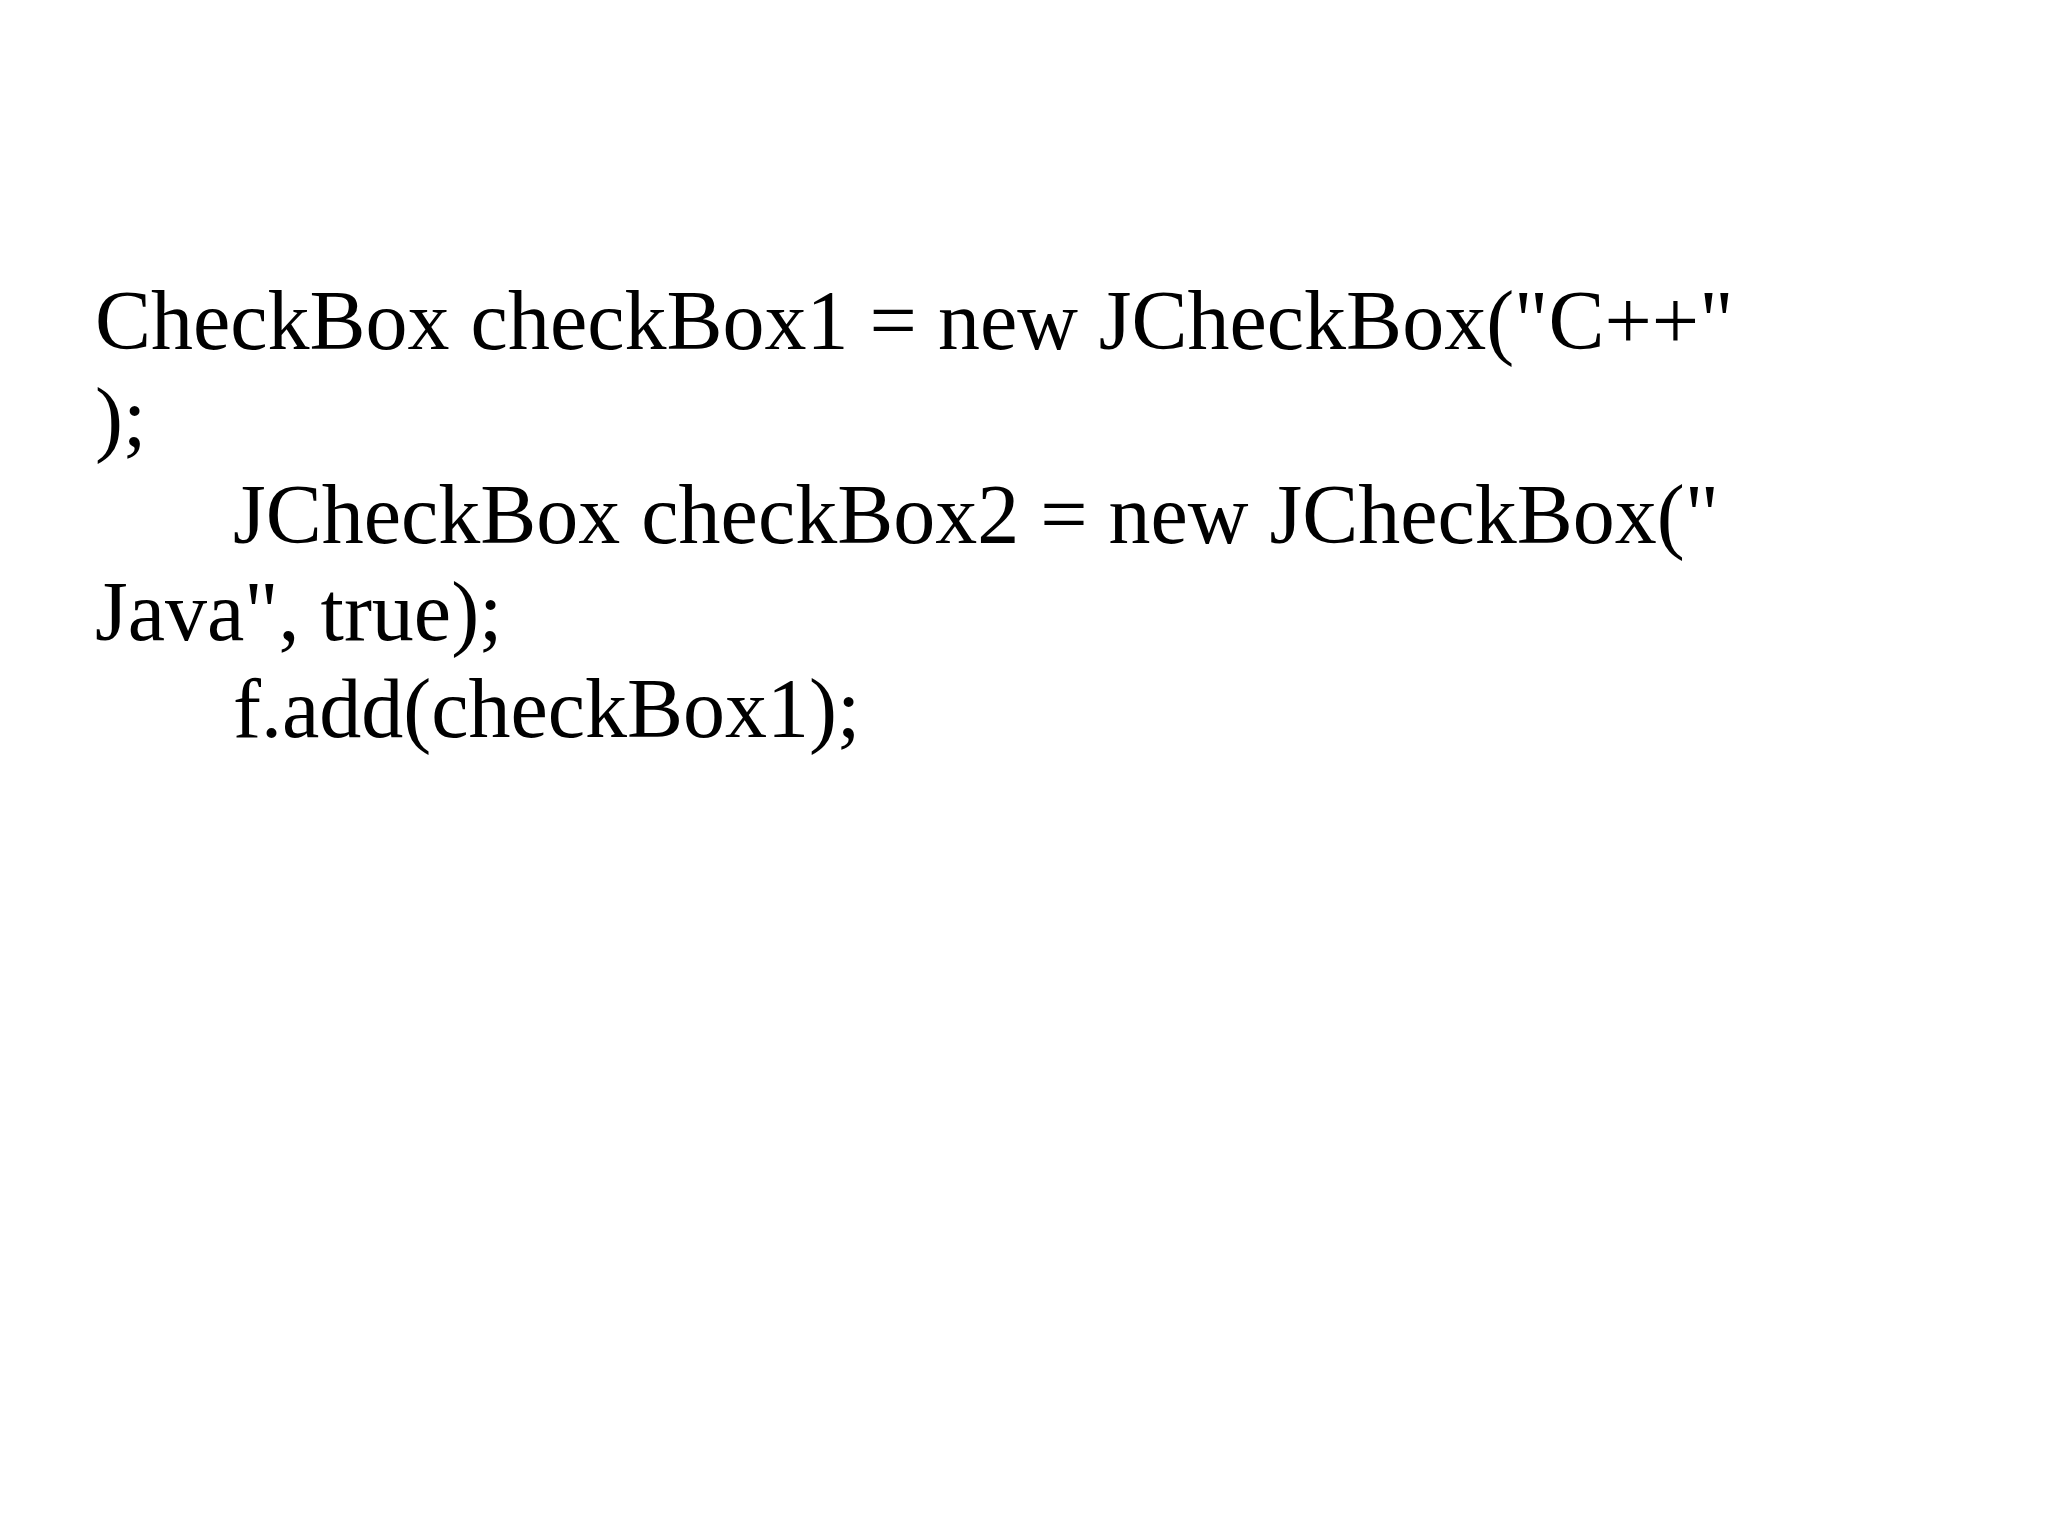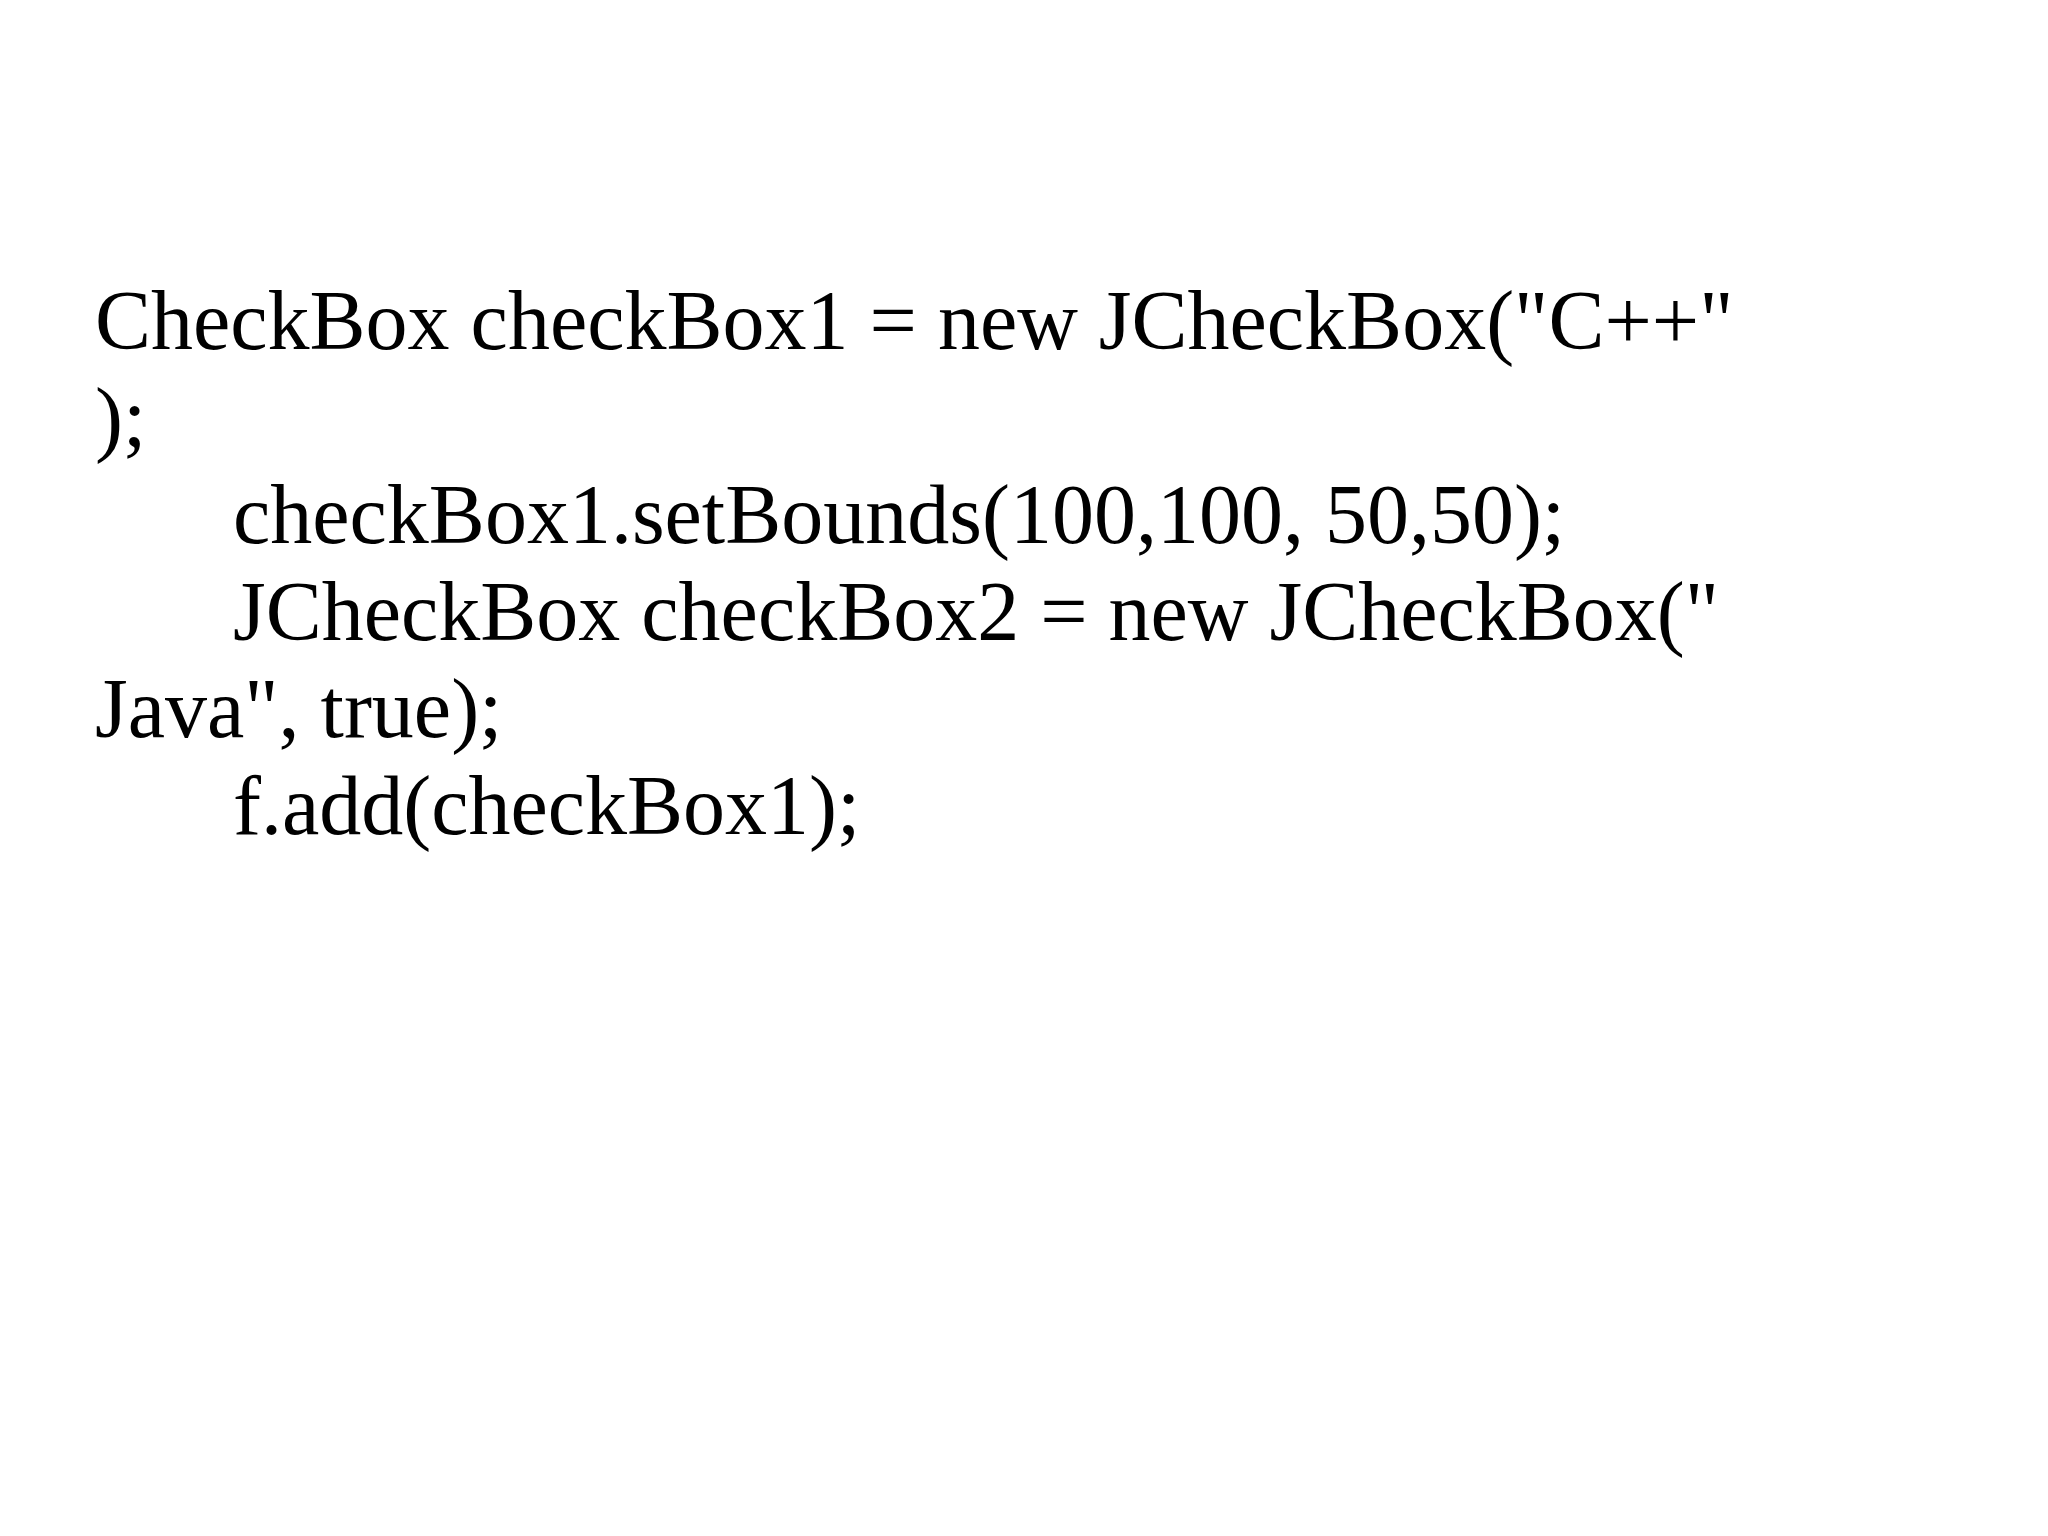--- a/index.html
+++ b/index.html
@@ -38,21 +38,20 @@
 </head>
 <body>
 
 <div class="slide">
   <div class="code-block">
 
     <div class="code-line"><span>CheckBox checkBox1 = </span><span class="kw">new</span><span> JCheckBox("C++"</span></div>
 
     <div class="code-line"><span>);</span></div>
 
-    <div class="code-line indent"><span>checkBox1.setBounds(100,100, 50,50);</span></div>
 
     <div class="code-line indent"><span>JCheckBox checkBox2 = </span><span class="kw">new</span><span> JCheckBox("</span></div>
 
     <div class="code-line"><span>Java", </span><span class="kw">true</span><span>);</span></div>
 
 
     <div class="code-line indent"><span>f.add(checkBox1);</span></div>
 
 
   </div>

